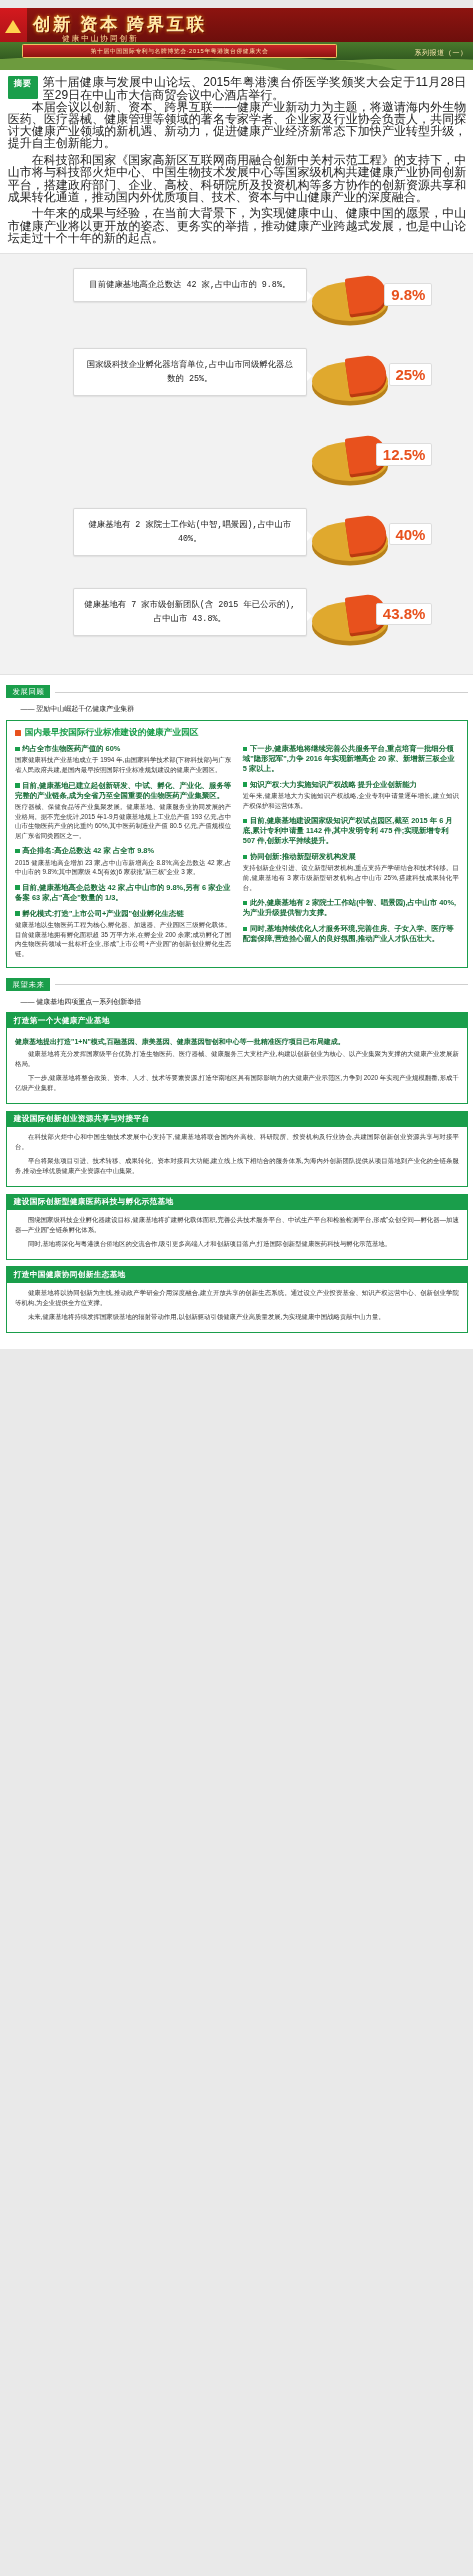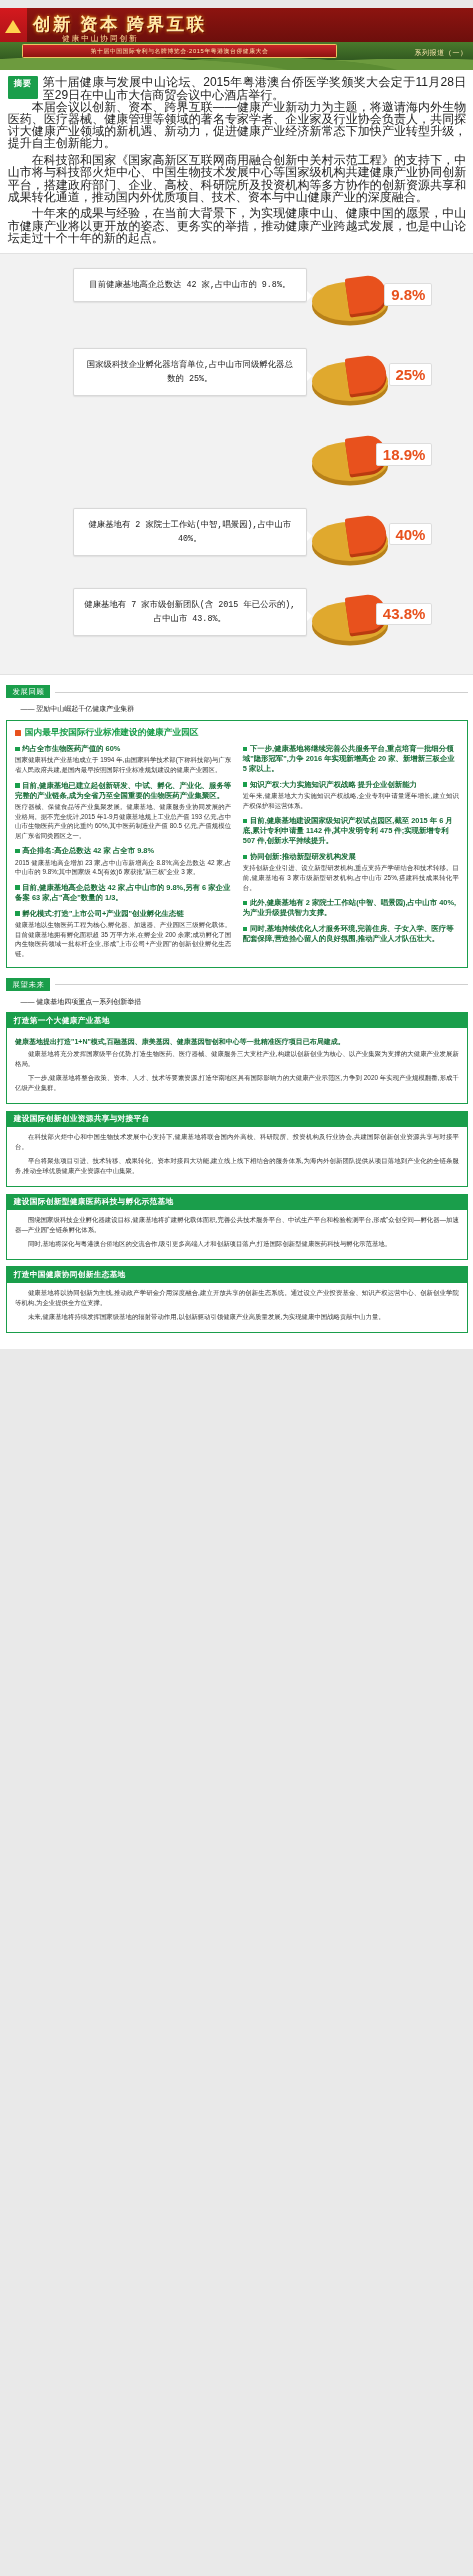--- a/index.html
+++ b/index.html
@@ -109,21 +109,21 @@
           <div class="disc"></div>
           <div class="slice"></div>
         </div>
       <div class="pct">25%</div>
     </div>
     <div class="chart-row">
       <div class="pie">
           <div class="disc"></div>
           <div class="slice"></div>
         </div>
-      <div class="pct">18.9%</div>
+      <div class="pct">12.5%</div>
     </div>
     <div class="chart-row">
       <div class="bubble">健康基地有 2 家院士工作站(中智,唱景园),占中山市 40%。</div>
       <div class="pie">
           <div class="disc"></div>
           <div class="slice"></div>
         </div>
       <div class="pct">40%</div>
     </div>
     <div class="chart-row">

